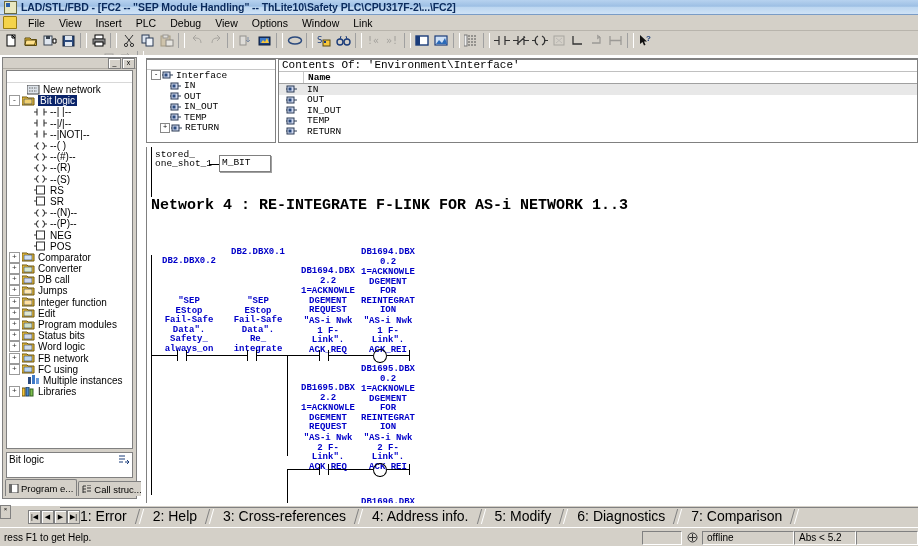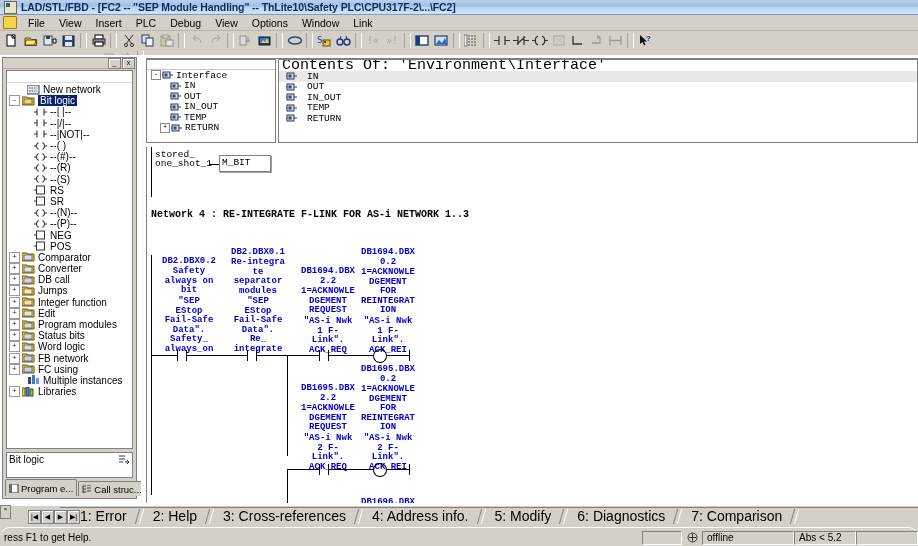--- a/index.html
+++ b/index.html
@@ -146,21 +146,21 @@
     font-family:"Liberation Mono",monospace;white-space:nowrap;padding-left:2px;
   }
   .ifrow .ibox{
     width:8px;height:8px;border:1px solid #888;font-size:7px;line-height:6px;
     text-align:center;margin-right:1px;flex:0 0 auto;background:#fff;
   }
   .ifi{
     width:11px;height:8px;margin-right:3px;flex:0 0 auto;position:relative;
   }
   .contents-hdr{
-    font-family:"Liberation Mono",monospace;font-size:15px;
+    font-family:"Liberation Mono",monospace;font-size:11px;
     padding:0 0 0 3px;height:11px;line-height:11px;background:#fff;
   }
   .name-hdr{
     height:11px;background:#fff;border-top:1px solid #c0c0c0;border-bottom:1px solid #a0a0a0;
     display:flex;align-items:center;
   }
   .name-hdr .nh-blank{width:24px;border-right:1px solid #c8c8c8;height:11px;}
   .name-hdr .nh-name{padding-left:4px;font-family:"Liberation Mono",monospace;
     font-size:9.5px;font-weight:bold;}
   .namerow{
@@ -183,21 +183,21 @@
   .prev-coil{
     position:absolute;left:8px;top:0px;font-size:9.5px;color:#000;white-space:nowrap;
   }
   .prev-box{
     position:absolute;left:62px;top:5px;width:118px;height:14px;
     border:1px solid #808080;box-shadow:1px 1px 0 #a0a0a0;background:#fff;
   }
   .prev-line{position:absolute;left:0px;top:0px;width:1px;height:48px;background:#000;}
 
   .net-title{
-    position:absolute;left:4px;top:62px;font-size:10px;font-weight:bold;
+    position:absolute;left:4px;top:50px;font-size:15px;font-weight:bold;
     white-space:nowrap;letter-spacing:0px;
   }
   .net-comment{
     position:absolute;left:4px;top:66px;width:414px;height:28px;
     background:#d4d0c8;border:1px solid #000;box-sizing:border-box;
     font-size:9.5px;padding:2px 3px;line-height:11px;white-space:pre;
   }
 
   
   .rail{position:absolute;left:4px;top:108px;width:1px;height:240px;background:#000;}
@@ -253,21 +253,21 @@
   }
   .btab-sep:after{
     content:"";position:absolute;left:6px;top:0px;width:1px;height:15px;background:#fff;
     transform:skewX(-16deg);
   }
   .tab-top-line{position:absolute;left:60px;top:1px;width:858px;height:1px;background:#808080;}
 
   
   .statusbar{
     position:absolute;left:0;top:527px;width:918px;height:19px;background:#d4d0c8;
-    border-top:1px solid #fff;display:flex;align-items:center;border-radius:10px;
+    border-top:1px solid #fff;display:flex;align-items:center;
   }
   .sb-cell{
     height:14px;display:flex;align-items:center;padding:0 4px;
     font-size:10px;box-sizing:border-box;
   }
   .sb-cell.sunken{border:1px solid #808080;border-right-color:#fff;border-bottom-color:#fff;}
   .sb-main{flex:1 1 auto;}
 </style>
 </head>
 <body>
@@ -893,20 +893,24 @@
                     <rect x="2.5" y="2.5" width="3" height="3" fill="#2b4a7e"></rect>
                     <path d="M8 4h3" stroke="#2b3b55"></path>
                     <path d="M0 4h1" stroke="#2b3b55"></path>
                   </svg></span>
                 <span>RETURN</span>
               </div>
             </div>
         </div>
         <div class="iface-right">
           <div class="contents-hdr">Contents Of:  'Environment\Interface'</div>
+          <div class="name-hdr">
+            <div class="nh-blank"></div>
+            <div class="nh-name">Name</div>
+          </div>
           <div id="iface-rows">
               <div class="namerow sel">
                 <span class="nr-ic">
                   <svg width="11" height="8">
                     <rect x="1" y="1" width="7" height="6" fill="#cfd8ef" stroke="#2b3b55"></rect>
                     <rect x="2.5" y="2.5" width="3" height="3" fill="#2b4a7e"></rect>
                     <path d="M8 4h3" stroke="#2b3b55"></path>
                     <path d="M0 4h1" stroke="#2b3b55"></path>
                   </svg>
                 </span>
@@ -968,35 +972,28 @@
           <div class="prev-coil" style="left:8px;top:11px;">one_shot_1</div>
           <div class="wire h" style="left:62px;top:17px;width:10px;"></div>
           <div class="prev-box" style="left:72px;top:8px;width:50px;height:15px;"></div>
           <div class="prev-coil" style="left:75px;top:10px;font-size:9.5px;">M_BIT</div>
 
           <div class="net-title">Network 4 : RE-INTEGRATE F-LINK FOR AS-i NETWORK 1..3</div>
 
           <div class="rail" style="left:4px;top:108px;height:240px;"></div>
 
           <div class="lbl" style="left:6px;top:110px;width:72px;">DB2.DBX0.2</div>
-          <div class="lbl" style="left:6px;top:120px;width:72px;">Safety
-always on
-bit</div>
           <div class="lbl" style="left:6px;top:150px;width:72px;">"SEP
 EStop
 Fail-Safe
 Data".
 Safety_
 always_on</div>
 
           <div class="lbl" style="left:75px;top:101px;width:72px;">DB2.DBX0.1</div>
-          <div class="lbl" style="left:75px;top:111px;width:72px;">Re-integra
-te
-separator
-modules</div>
           <div class="lbl" style="left:75px;top:150px;width:72px;">"SEP
 EStop
 Fail-Safe
 Data".
 Re_
 integrate</div>
 
           <div class="lbl" style="left:145px;top:120px;width:72px;">DB1694.DBX
 2.2</div>
           <div class="lbl" style="left:145px;top:140px;width:72px;">1=ACKNOWLE

